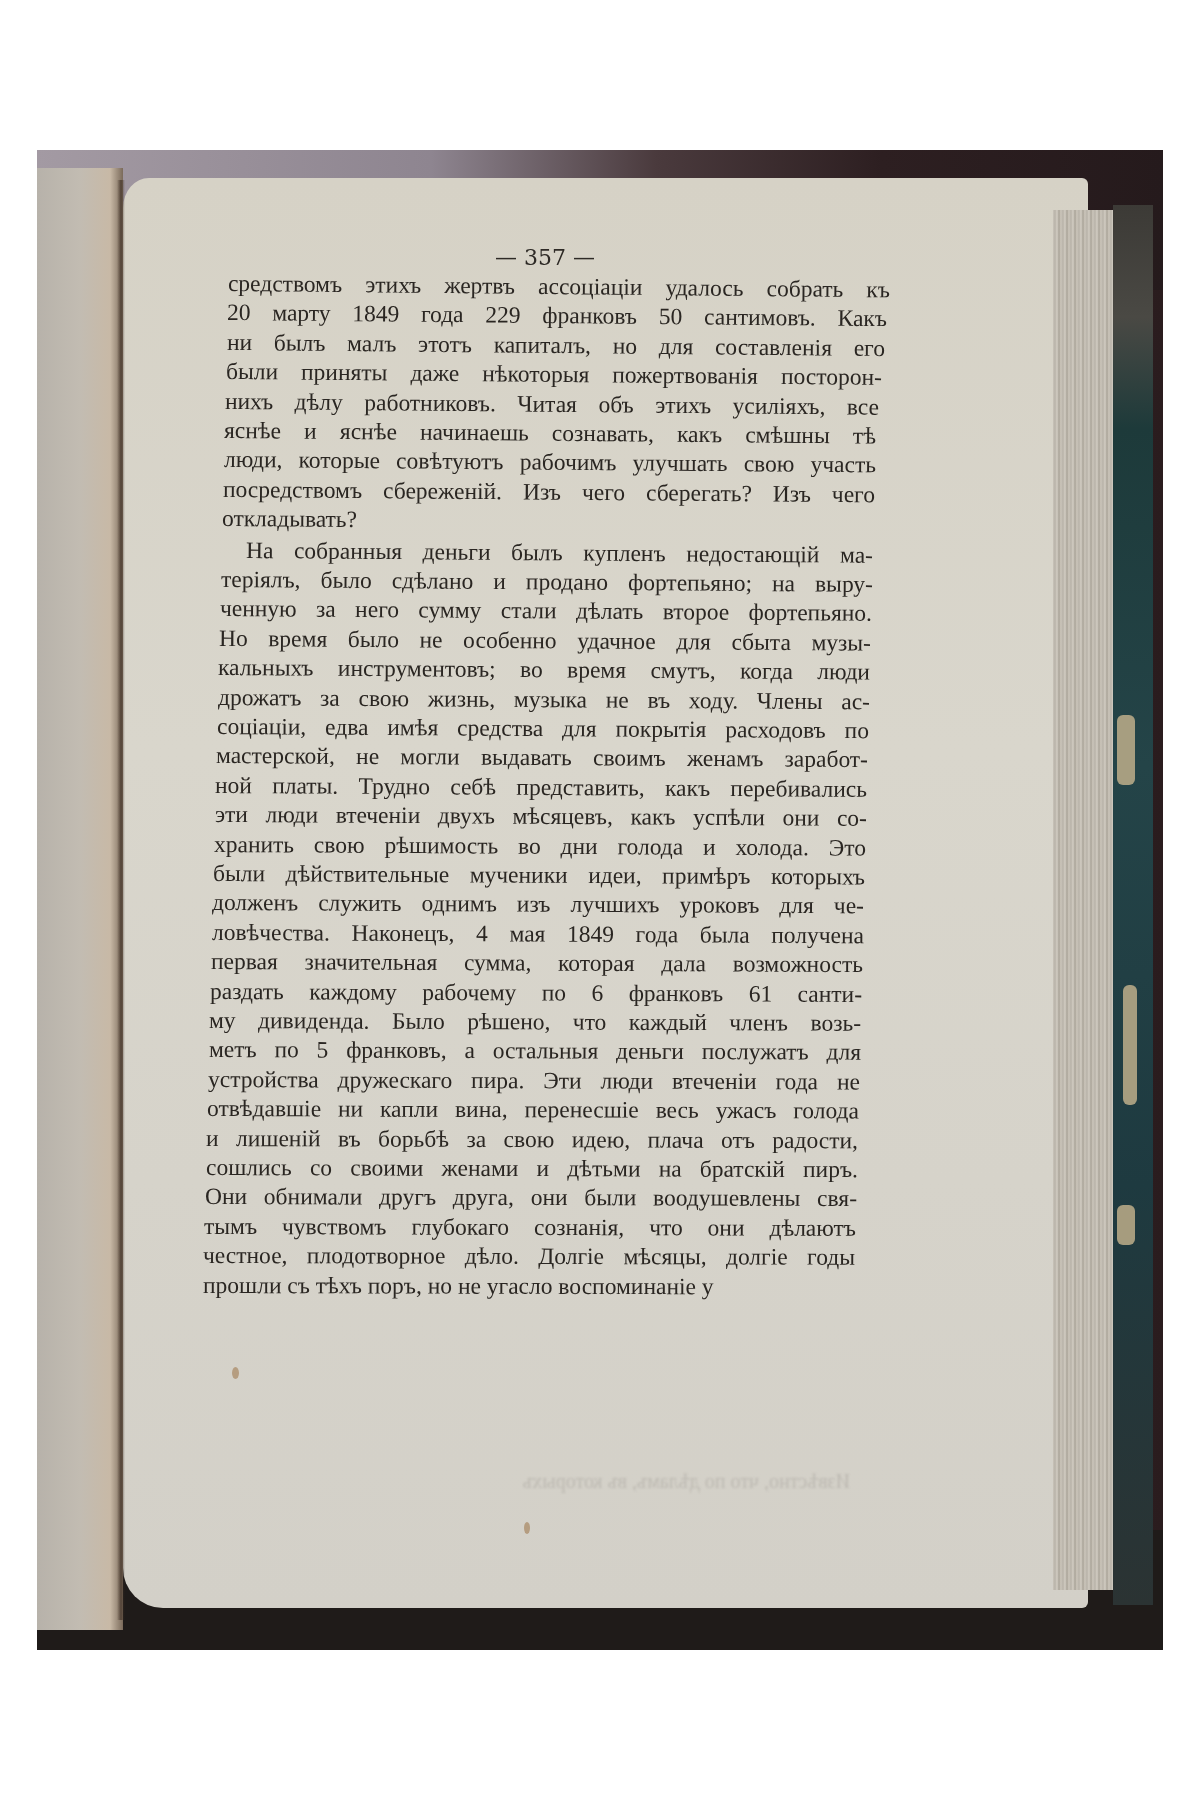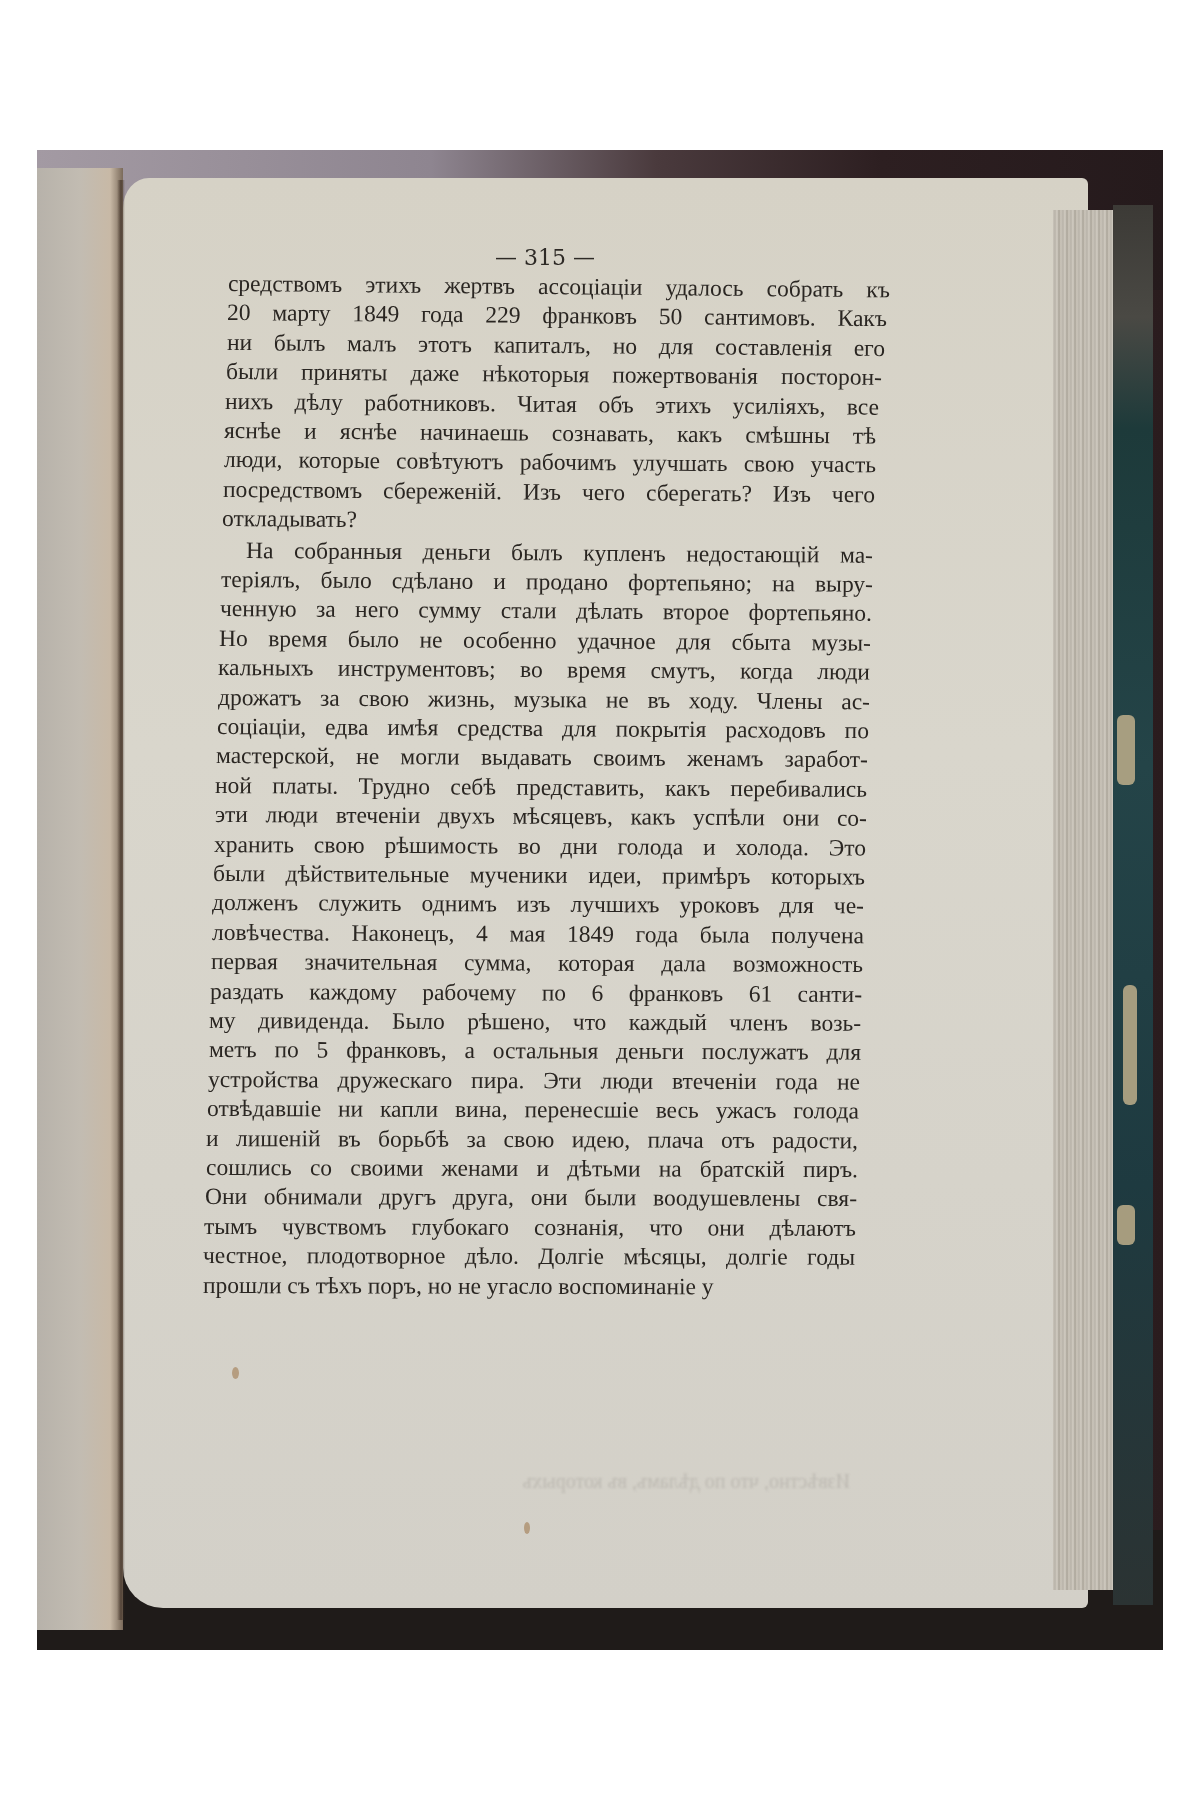--- a/index.html
+++ b/index.html
@@ -81,21 +81,21 @@
   <div class="main-page"></div>
   <div class="gutter-shadow"></div>
   <div class="page-edges"></div>
   <div class="cover-edge">
     <div class="marble" style="top:510px;height:70px;"></div>
     <div class="marble" style="top:780px;height:120px;left:10px;width:14px;"></div>
     <div class="marble" style="top:1000px;height:40px;"></div>
   </div>
 </div>
 
-<div class="page-number">— 315 —</div>
+<div class="page-number">— 357 —</div>
 
 <div id="text-lines">
     <div class="line" style="position: absolute; left: 228px; top: 268px; width: 662px; transform: rotate(0.55deg);">средствомъ этихъ жертвъ ассоціаціи удалось собрать къ</div>
     <div class="line" style="position: absolute; left: 227px; top: 297px; width: 660px; transform: rotate(0.538deg);">20 марту 1849 года 229 франковъ 50 сантимовъ. Какъ</div>
     <div class="line" style="position: absolute; left: 227px; top: 327px; width: 658px; transform: rotate(0.526deg);">ни былъ малъ этотъ капиталъ, но для составленія его</div>
     <div class="line" style="position: absolute; left: 226px; top: 356px; width: 656px; transform: rotate(0.514deg);">были приняты даже нѣкоторыя пожертвованія посторон-</div>
     <div class="line" style="position: absolute; left: 225px; top: 386px; width: 654px; transform: rotate(0.502deg);">нихъ дѣлу работниковъ. Читая объ этихъ усиліяхъ, все</div>
     <div class="line" style="position: absolute; left: 224px; top: 415px; width: 652px; transform: rotate(0.49deg);">яснѣе и яснѣе начинаешь сознавать, какъ смѣшны тѣ</div>
     <div class="line" style="position: absolute; left: 224px; top: 444px; width: 652px; transform: rotate(0.478deg);">люди, которые совѣтуютъ рабочимъ улучшать свою участь</div>
     <div class="line" style="position: absolute; left: 223px; top: 474px; width: 652px; transform: rotate(0.466deg);">посредствомъ сбереженій. Изъ чего сберегать? Изъ чего</div>

